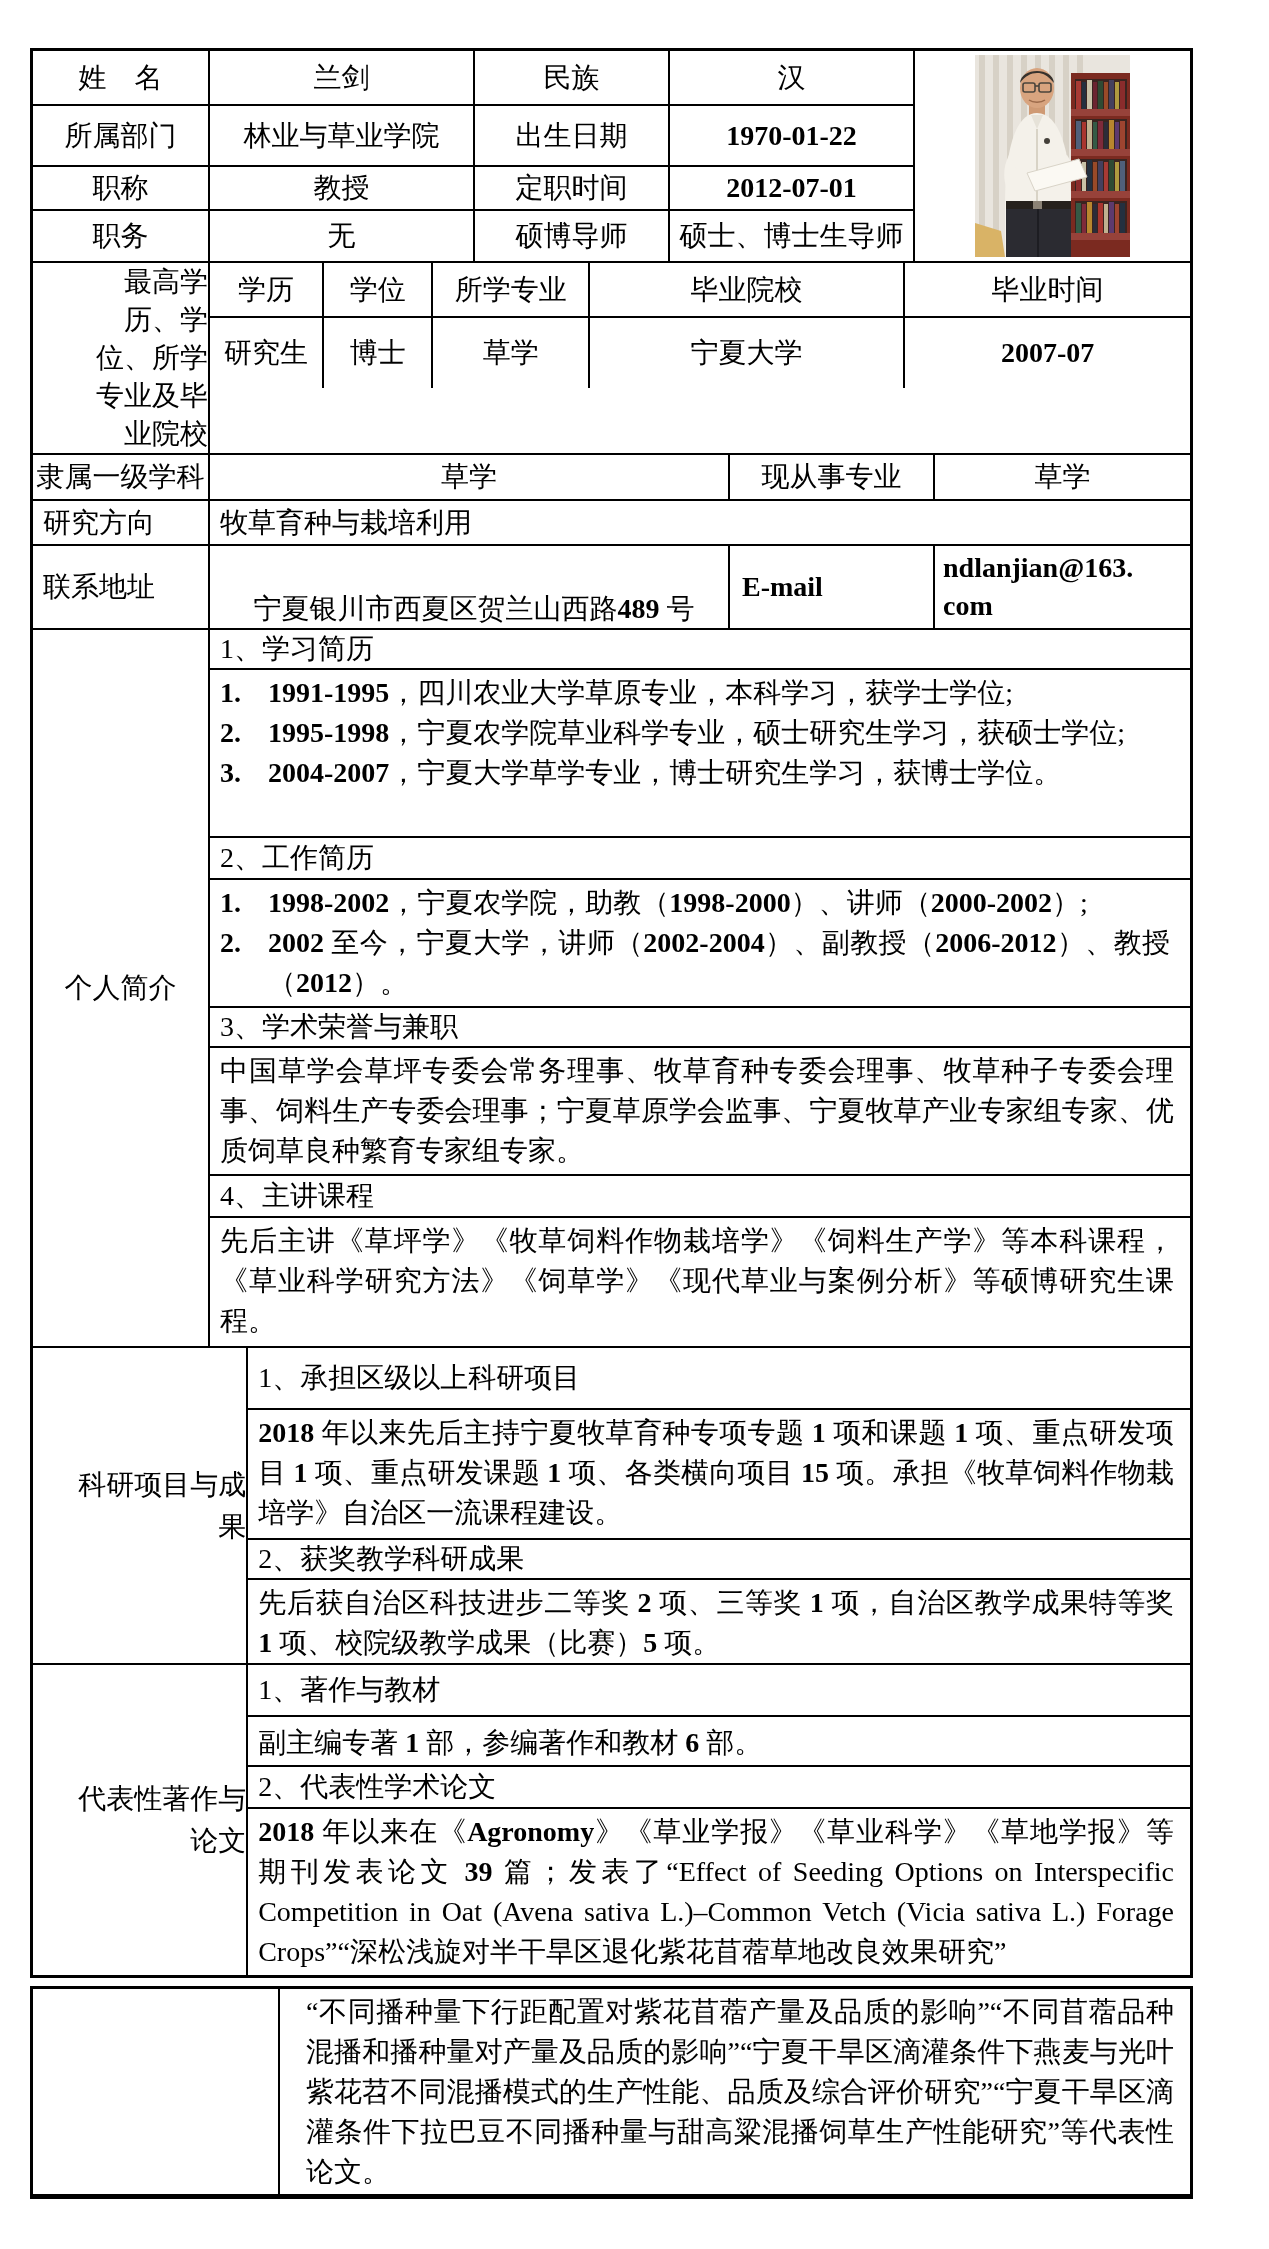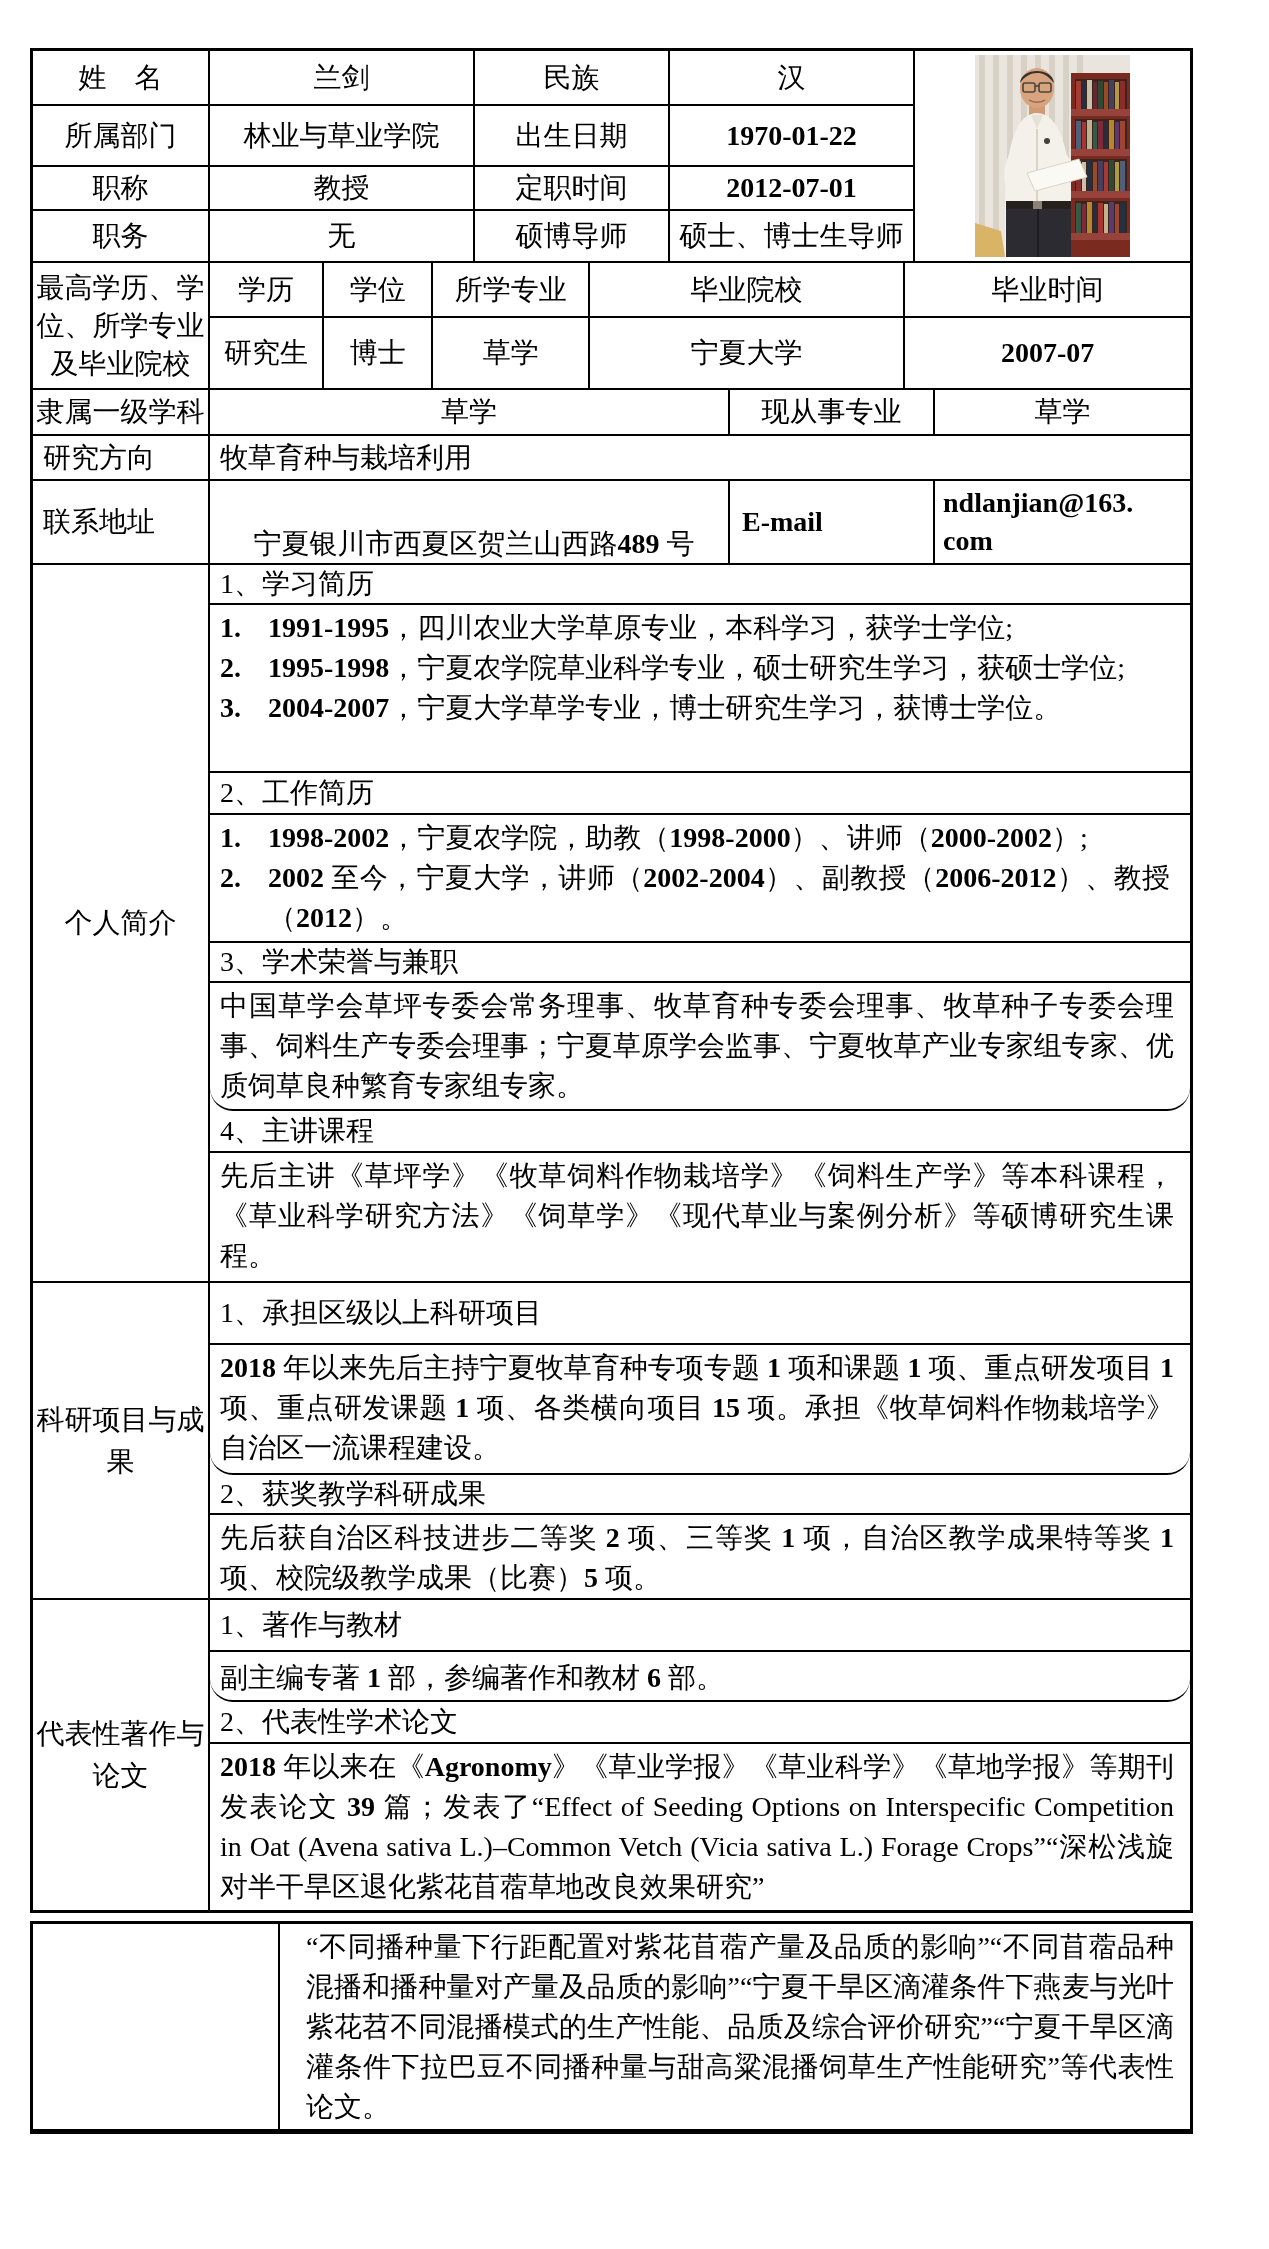--- a/index.html
+++ b/index.html
@@ -35,26 +35,26 @@
   .wleft4{width:882px}
   
   .h40{height:40px}.h42{height:42px}.h43{height:43px}.h44{height:44px}.h45{height:45px}
   .h46{height:46px}.h50{height:50px}.h52{height:52px}.h55{height:55px}.h61{height:61px}
   .h62{height:62px}.h70{height:70px}.h83{height:83px}.h84{height:84px}
   .h128{height:128px}.h130{height:130px}.h166{height:166px}.h168{height:168px}.h205{height:205px}
   
   .srow { border-bottom: 2px solid #000; font-size: 28px; }
   .srow.nb { border-bottom: none; }
   .sec-h { display:flex; align-items:center; padding-left:10px; }
-  .sec-p { padding: 3px 16px 0 10px; text-align: justify; text-justify: inter-character; line-height: 40px; border-radius: 23px; }
+  .sec-p { padding: 3px 16px 0 10px; text-align: justify; text-justify: inter-character; line-height: 40px; }
   .list-item { display:flex; padding-left:10px; line-height:40px; }
   .list-item .num { width:48px; flex:none; font-weight:bold; }
   .list-item .li-text { flex:1; padding-right:20px; text-align:justify; text-justify:inter-character; }
   .list-block { padding-top:3px; }
-  .sec-label-wrap { align-items:center; justify-content:flex-start; text-align:center; padding-left:0; line-height:42px; }
+  .sec-label-wrap { align-items:center; justify-content:flex-start; text-align:right; padding-left:0; line-height:42px;margin-left:45px; }
   .addr-cell { flex-direction:row; align-items:flex-end; justify-content:center; padding-left:10px; line-height:38px; text-align:left; }
   .email-val { flex-direction:column; align-items:flex-start; justify-content:center; padding-left:8px; line-height:38px; text-align:left; font-weight:bold; }
   .pad-l28 { justify-content:flex-start; text-align:left; padding-left:10px; }
   .pad-l12 { justify-content:flex-start; text-align:left; padding-left:12px; }
   .photo-cell { align-items:flex-start; padding-top:4px; }
   .t2 .sec-p { padding-left:26px; }
 </style>
 </head>
 <body>
 

